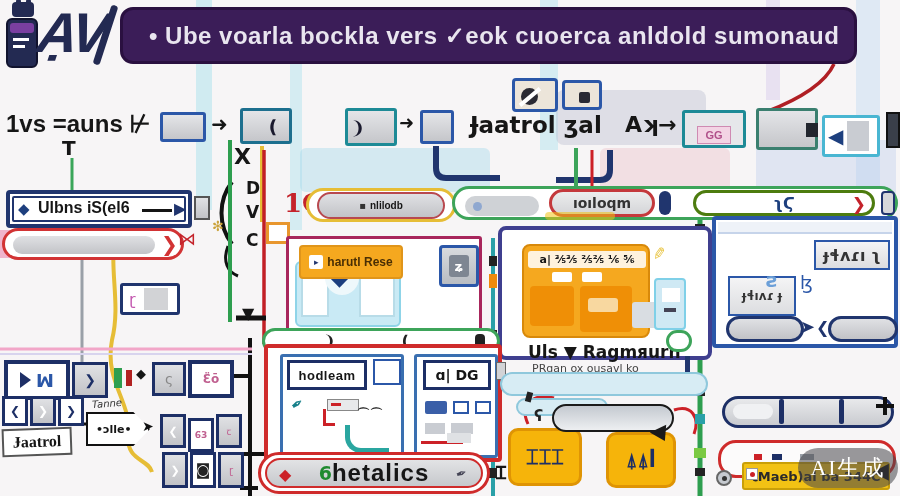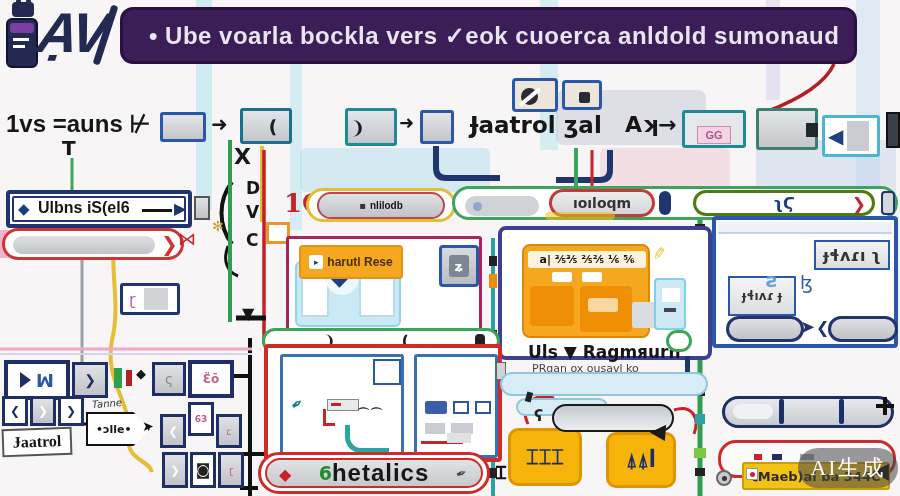--- a/index.html
+++ b/index.html
@@ -279,48 +279,54 @@
 
   <div class="abs txt g" style="left:92px;top:398px;font-size:10px;font-style:italic;color:#333;transform:rotate(-4deg);">Tanne</div>
   <div class="abs cap" style="left:86px;top:412px;width:64px;height:34px;background:#fff;border:2.5px solid #111;clip-path:polygon(0 0,74% 0,100% 50%,74% 100%,0 100%);justify-content:flex-start;padding-left:8px;">
     <span class="txt g" style="font-size:11px;font-weight:bold;">•ɔlle•</span>
   </div>
   <span class="abs g" style="left:142px;top:418px;font-size:14px;color:#111;">➤</span>
 
   <div class="abs grayfill cap" style="left:160px;top:414px;width:26px;height:34px;border:3px solid #1d2f66;">
     <span class="g" style="font-size:11px;color:#fff;">❮</span>
   </div>
-  <div class="abs cap" style="left:188px;top:402px;width:26px;height:34px;border:3px solid #1d2f66;background:#fff;">
+  <div class="abs cap" style="left:188px;top:418px;width:26px;height:34px;border:3px solid #1d2f66;background:#fff;">
     <span class="g" style="font-size:9px;font-weight:bold;color:#c06090;">6̈3</span>
   </div>
   <div class="abs grayfill cap" style="left:216px;top:414px;width:26px;height:34px;border:3px solid #1d2f66;">
     <span class="g" style="font-size:10px;color:#c06090;">ꞇ</span>
   </div>
   <div class="abs grayfill cap" style="left:162px;top:452px;width:26px;height:36px;border:3px solid #1d2f66;">
     <span class="g" style="font-size:11px;color:#fff;">❯</span>
   </div>
   <div class="abs cap" style="left:190px;top:452px;width:26px;height:36px;border:3px solid #1d2f66;background:#fff;">
     <span class="g" style="font-size:15px;color:#222;">◙</span>
   </div>
   <div class="abs grayfill cap" style="left:218px;top:452px;width:26px;height:36px;border:3px solid #1d2f66;">
     <span class="g" style="font-size:10px;color:#c06090;">ɽ</span>
   </div>
 
   <div class="abs" style="left:264px;top:344px;width:238px;height:118px;border:4px solid #cf2b2b;background:#fff;border-radius:4px;">
     <div class="abs" style="left:12px;top:6px;width:124px;height:104px;border:3px solid #3a6fb0;background:#fff;border-radius:3px;">
+      <div class="abs cap" style="left:4px;top:3px;width:80px;height:30px;border:3px solid #1d2f66;background:#fff;">
+        <span class="txt" style="font-size:13px;font-weight:bold;letter-spacing:.5px;">hodleam</span>
+      </div>
       <div class="abs" style="left:90px;top:2px;width:28px;height:26px;border:2.5px solid #2b57a8;background:#fff;"></div>
       <span class="abs g" style="left:8px;top:38px;font-size:15px;color:#17808a;transform:rotate(-35deg);">✒</span>
       <div class="abs" style="left:44px;top:42px;width:32px;height:12px;background:#e8e9eb;border:1.5px solid #888;"></div>
       <div class="abs" style="left:48px;top:46px;width:10px;height:3px;background:#cc2127;"></div>
       <div class="abs" style="left:40px;top:52px;width:3px;height:16px;background:#cc2127;"></div>
       <div class="abs" style="left:40px;top:66px;width:12px;height:3px;background:#cc2127;"></div>
       <span class="abs txt g" style="left:74px;top:48px;font-size:13px;font-weight:bold;">⌒⌒</span>
       <div class="abs" style="left:62px;top:68px;width:44px;height:28px;border-left:5px solid #2aa6a0;border-bottom:5px solid #2aa6a0;border-bottom-left-radius:16px;"></div>
     </div>
     <div class="abs" style="left:146px;top:6px;width:84px;height:104px;border:3px solid #3a6fb0;background:#fff;border-radius:3px;">
+      <div class="abs cap" style="left:6px;top:3px;width:68px;height:30px;border:3px solid #1d2f66;background:#fff;">
+        <span class="txt g" style="font-size:14px;font-weight:bold;">ɑ| DG</span>
+      </div>
       <div class="abs" style="left:8px;top:44px;width:22px;height:13px;background:#3a5fa8;border-radius:2px;"></div>
       <div class="abs" style="left:36px;top:44px;width:16px;height:13px;border:2px solid #2b57a8;background:#fff;"></div>
       <div class="abs" style="left:58px;top:44px;width:16px;height:13px;border:2px solid #2b57a8;background:#fff;"></div>
       <div class="abs" style="left:8px;top:66px;width:20px;height:11px;background:#c9ccd2;"></div>
       <div class="abs" style="left:34px;top:66px;width:22px;height:11px;background:#c9ccd2;"></div>
       <div class="abs" style="left:4px;top:84px;width:42px;height:3px;background:#cc2127;"></div>
       <div class="abs" style="left:30px;top:76px;width:24px;height:10px;background:#dfe1e4;"></div>
     </div>
     <div class="abs" style="left:228px;top:14px;width:10px;height:18px;background:#d2d3d6;border:1px solid #666;"></div>
   </div>

